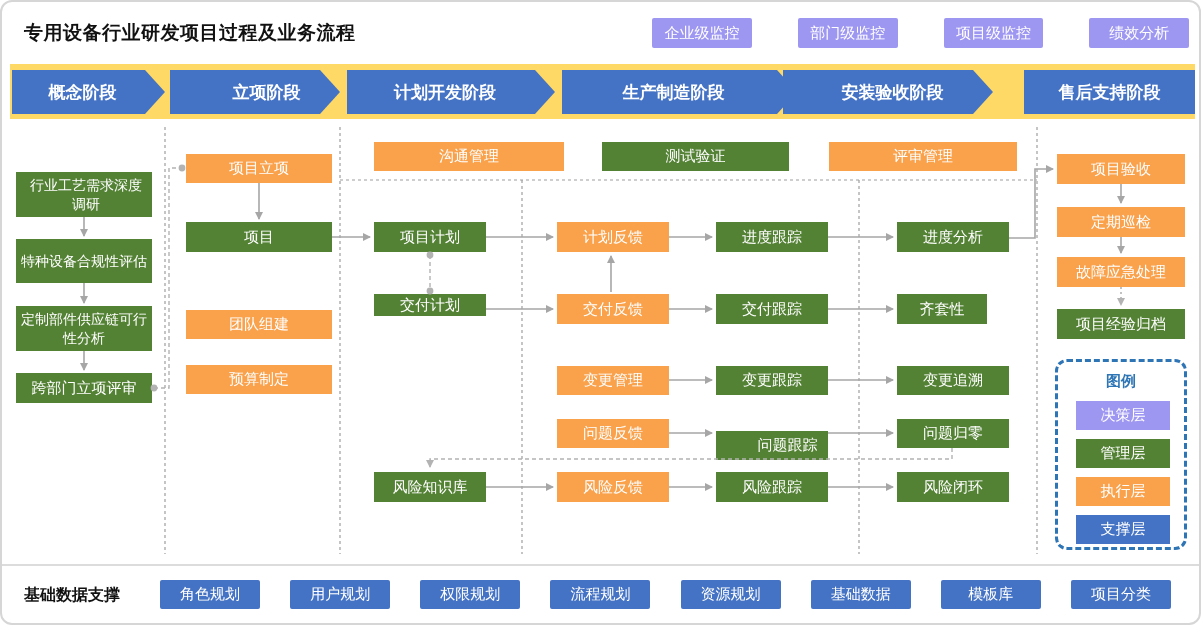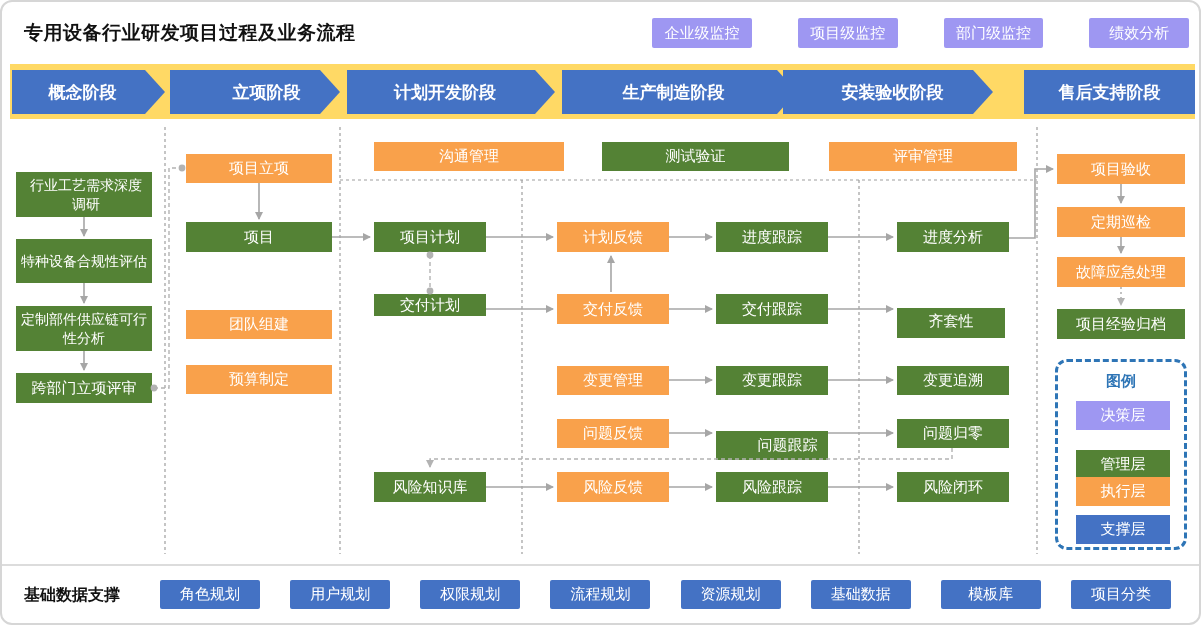--- a/index.html
+++ b/index.html
@@ -37,22 +37,22 @@
   .footer-btn{width:100px;height:29px;background:#4472c4;color:#fff;font-size:15px;border:none;border-radius:2px;
               display:flex;align-items:center;justify-content:center;cursor:pointer;font-family:inherit;}
 </style>
 </head>
 <body>
 
 <div id="frame">
   <div id="page-title">专用设备行业研发项目过程及业务流程</div>
   <div id="monitor-buttons">
       <button class="monitor-btn">企业级监控</button>
+      <button class="monitor-btn">部门级监控</button>
       <button class="monitor-btn">项目级监控</button>
-      <button class="monitor-btn">部门级监控</button>
       <button class="monitor-btn">绩效分析</button>
     </div>
   <div id="stage-banner"></div>
   <div id="chevrons">
       <div class="chevron" style="left: 10px; width: 153px;">概念阶段</div>
       <div class="chevron" style="left: 168px; width: 170px; padding-left: 35px;">立项阶段</div>
       <div class="chevron" style="left: 345px; width: 208px;">计划开发阶段</div>
       <div class="chevron" style="left: 560px; width: 235px;">生产制造阶段</div>
       <div class="chevron" style="left: 781px; width: 210px; padding-left: 21px;">安装验收阶段</div>
       <div class="chevron last" style="left: 1022px; width: 171px;">售后支持阶段</div>
@@ -77,21 +77,21 @@
         <div class="box layer-execution" style="left: 555px; top: 175px; width: 112px; height: 30px;">交付反馈</div>
         <div class="box layer-execution" style="left: 555px; top: 247px; width: 112px; height: 29px;">变更管理</div>
         <div class="box layer-execution" style="left: 555px; top: 300px; width: 112px; height: 29px;">问题反馈</div>
         <div class="box layer-execution" style="left: 555px; top: 353px; width: 112px; height: 30px;">风险反馈</div>
         <div class="box layer-management" style="left: 714px; top: 103px; width: 112px; height: 30px;">进度跟踪</div>
         <div class="box layer-management" style="left: 714px; top: 175px; width: 112px; height: 30px;">交付跟踪</div>
         <div class="box layer-management" style="left: 714px; top: 247px; width: 112px; height: 29px;">变更跟踪</div>
         <div class="box layer-management" style="left: 714px; top: 312px; width: 112px; height: 29px; padding-left: 35px;">问题跟踪</div>
         <div class="box layer-management" style="left: 714px; top: 353px; width: 112px; height: 30px;">风险跟踪</div>
         <div class="box layer-management" style="left: 895px; top: 103px; width: 112px; height: 30px;">进度分析</div>
-        <div class="box layer-management" style="left: 895px; top: 189px; width: 108px; height: 30px; font-family: Liberation Mono, monospace;">齐套性</div>
+        <div class="box layer-management" style="left: 895px; top: 175px; width: 90px; height: 30px;">齐套性</div>
         <div class="box layer-management" style="left: 895px; top: 247px; width: 112px; height: 29px;">变更追溯</div>
         <div class="box layer-management" style="left: 895px; top: 300px; width: 112px; height: 29px;">问题归零</div>
         <div class="box layer-management" style="left: 895px; top: 353px; width: 112px; height: 30px;">风险闭环</div>
         <div class="box layer-execution" style="left: 1055px; top: 35px; width: 128px; height: 30px;">项目验收</div>
         <div class="box layer-execution" style="left: 1055px; top: 88px; width: 128px; height: 30px;">定期巡检</div>
         <div class="box layer-execution" style="left: 1055px; top: 138px; width: 128px; height: 30px;">故障应急处理</div>
         <div class="box layer-management" style="left: 1055px; top: 190px; width: 128px; height: 30px;">项目经验归档</div>
       </div>
     <svg id="edge-layer" width="1201" height="446" viewBox="0 117 1201 446">
       <defs>
@@ -139,21 +139,21 @@
           <path d="M152,386 L167,386 L167,166 L180,166" fill="none" stroke="#b3b3b3" stroke-width="1.4" stroke-dasharray="4 3"></path>
           <circle cx="428" cy="253" r="3.4" fill="#b3b3b3"></circle>
           <circle cx="428" cy="289" r="3.4" fill="#b3b3b3"></circle>
           <path d="M428,253 L428,289" fill="none" stroke="#b3b3b3" stroke-width="1.4" stroke-dasharray="4 3"></path>
           <path d="M950,446 L950,457 L428,457 L428,465" fill="none" stroke="#b3b3b3" stroke-width="1.4" stroke-dasharray="4 3" marker-end="url(#ahd)"></path>
         </g>
     </svg>
     <div id="legend">
       <div id="legend-title">图例</div>
     <div class="legend-item" style="top: 39px; background: rgb(158, 151, 242);">决策层</div>
-        <div class="legend-item" style="top: 77px; background: rgb(84, 130, 53); margin-top: 11px;">管理层</div>
+        <div class="legend-item" style="top: 77px; background: rgb(84, 130, 53);">管理层</div>
         <div class="legend-item" style="top: 115px; background: rgb(249, 161, 75);">执行层</div>
         <div class="legend-item" style="top: 153px; background: rgb(68, 114, 196);">支撑层</div>
       </div>
   </div>
   <div id="footer-sep"></div>
   <div id="footer-label">基础数据支撑</div>
   <div id="footer-buttons">
       <button class="footer-btn">角色规划</button>
       <button class="footer-btn">用户规划</button>
       <button class="footer-btn">权限规划</button>

